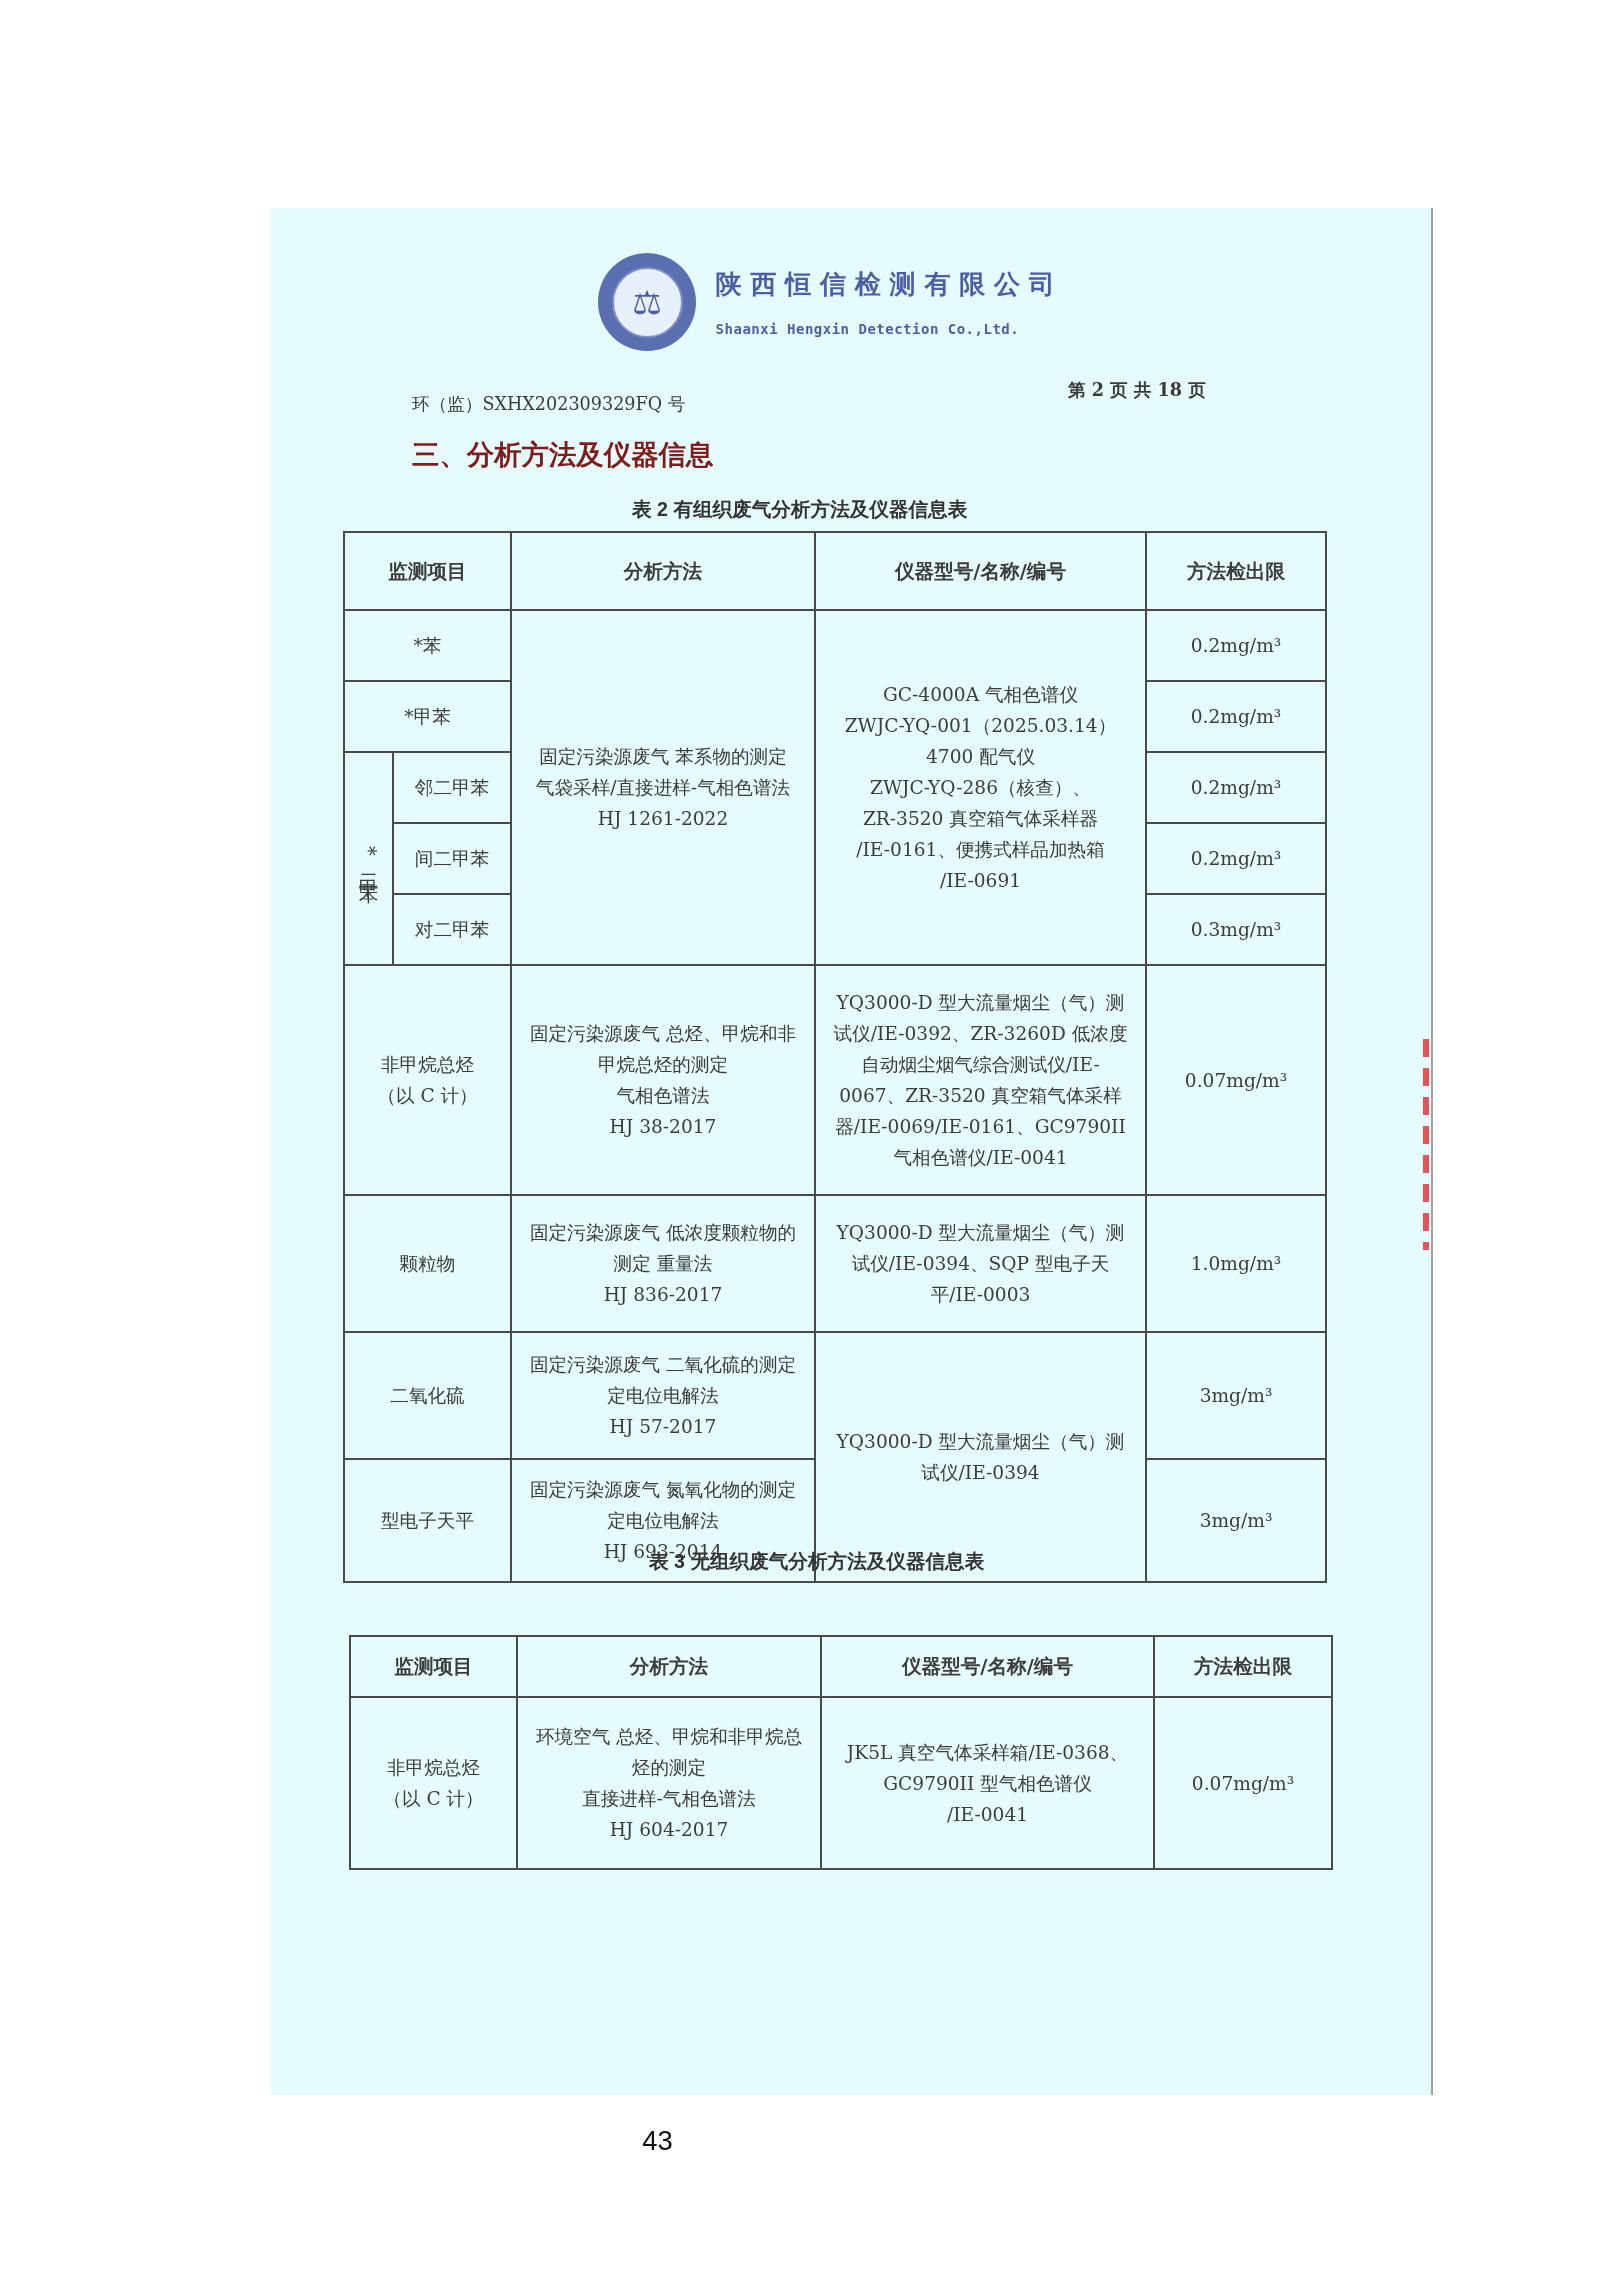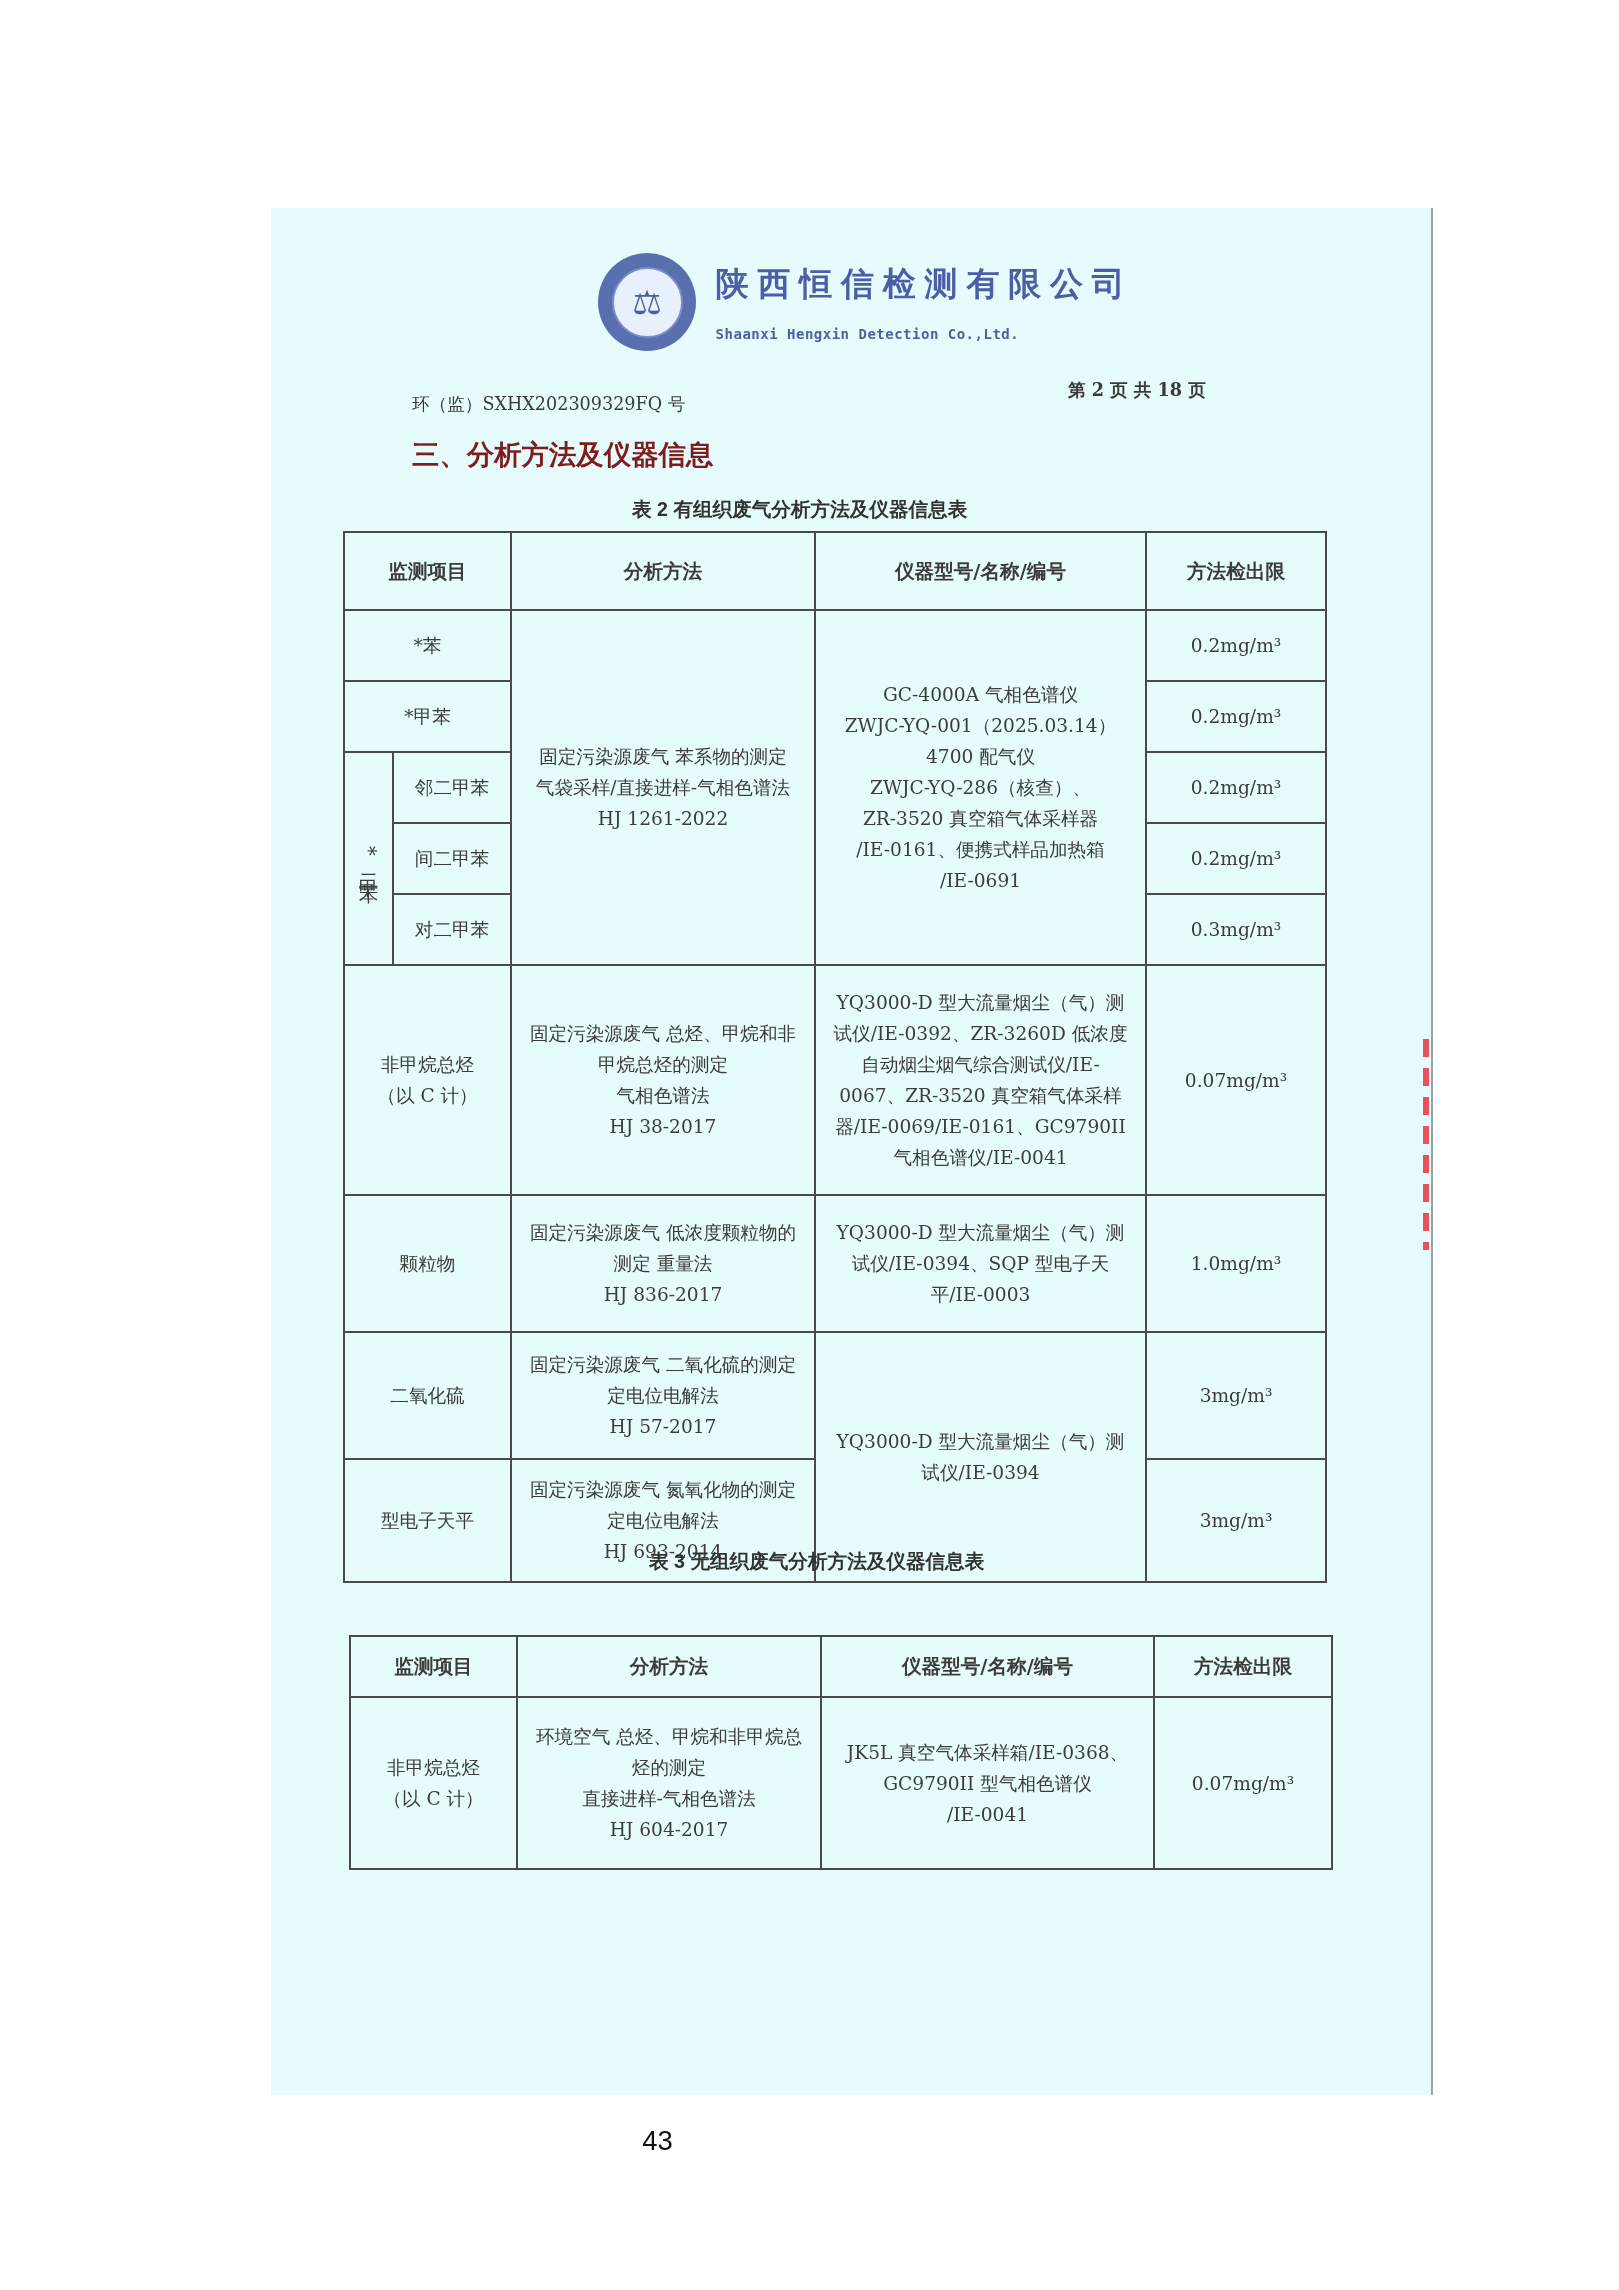--- a/index.html
+++ b/index.html
@@ -8,21 +8,21 @@
   .page { position:absolute; left:271px; top:208px; width:1162px; height:1887px;
           background:#e6fbfc; border-right:2px solid #9aa3a6; box-sizing:border-box; }
   .red-mark { position:absolute; left:1423px; top:1039px; width:5.9px; height:211px;
               background:repeating-linear-gradient(180deg,#e8343e 0 17.6px,transparent 17.6px 29px); opacity:.85; }
   .header { position:absolute; left:598px; top:253px; display:flex; align-items:center; }
   .emblem { width:98px; height:98px; border-radius:50%; background:#5a6fb0; position:relative;
             display:flex; align-items:center; justify-content:center; }
   .emblem .inner { width:67px; height:67px; border-radius:50%; background:#e8f0fb; border:2.9px solid #7d8fc6;
                    display:flex; align-items:center; justify-content:center; color:#4a5ea5; font-size:33px; }
   .company { margin-left:19.6px; color:#4b5fa6; }
-  .company .cn { font-family:"DejaVu Sans", sans-serif; font-size:33px; letter-spacing:8.8px; font-weight:bold; }
+  .company .cn { font-family:"DejaVu Sans", sans-serif; font-size:26px; letter-spacing:8.8px; font-weight:bold; }
   .company .en { font-family:"DejaVu Sans Mono", monospace; font-size:14px; font-weight:bold; margin-top:19px; letter-spacing:0.5px; }
   .ref { position:absolute; left:412px; top:392px; font-size:17.6px; }
   .pageinfo { position:absolute; left:1068px; top:378px; font-size:17.6px; font-weight:bold; }
   .section { position:absolute; left:412px; top:437px; font-family:"DejaVu Sans", sans-serif; font-size:27.4px; font-weight:bold; color:#7f1d1d; }
   .caption { position:absolute; font-family:Liberation Sans, sans-serif; font-weight:bold; font-size:19.6px; color:#333; }
   table { position:absolute; border-collapse:collapse; font-size:18.6px; color:#3c3c3c; table-layout:fixed; }
   td, th { border:2px solid #4a4a4a; text-align:center; vertical-align:middle; line-height:31px; padding:0 17px; }
   th { font-family:"DejaVu Sans", sans-serif; font-weight:bold; font-size:19.6px; }
   .vert { writing-mode:vertical-rl; letter-spacing:3.9px; font-size:19.6px; padding:0; }
   .pagenum { position:absolute; left:0; width:1315px; top:2125px; text-align:center;

